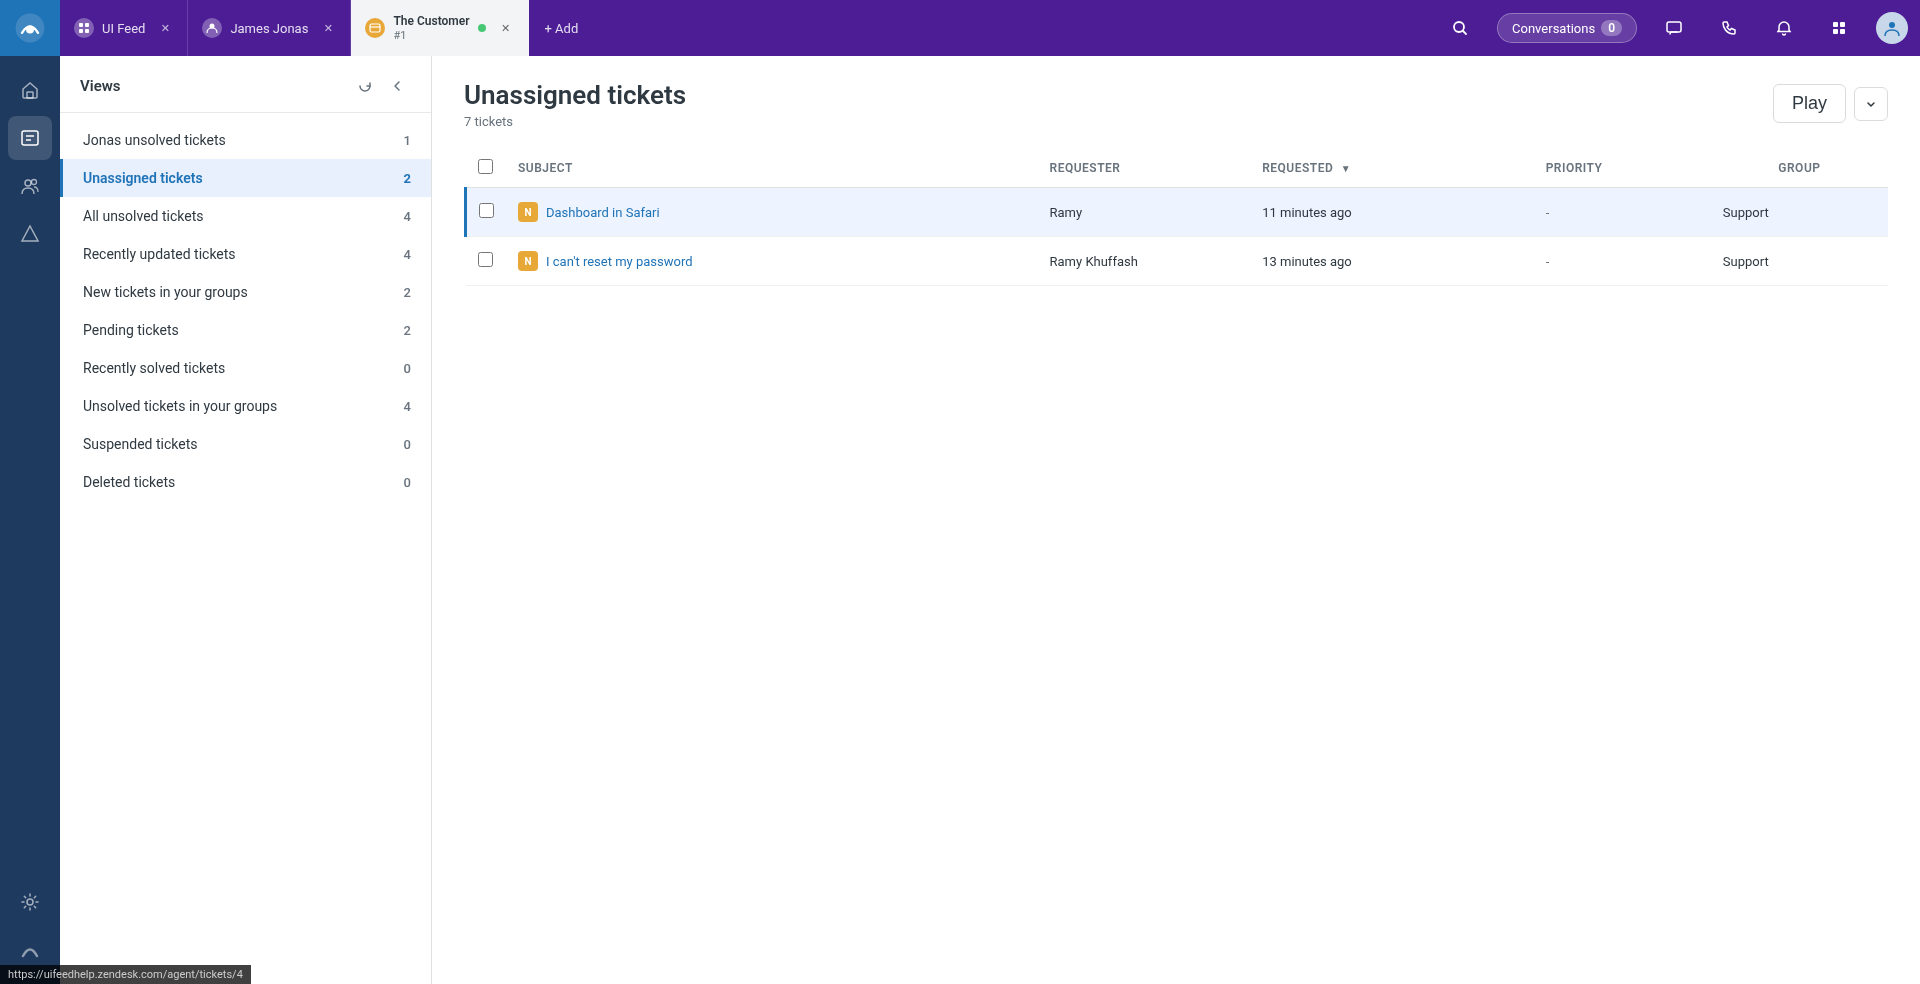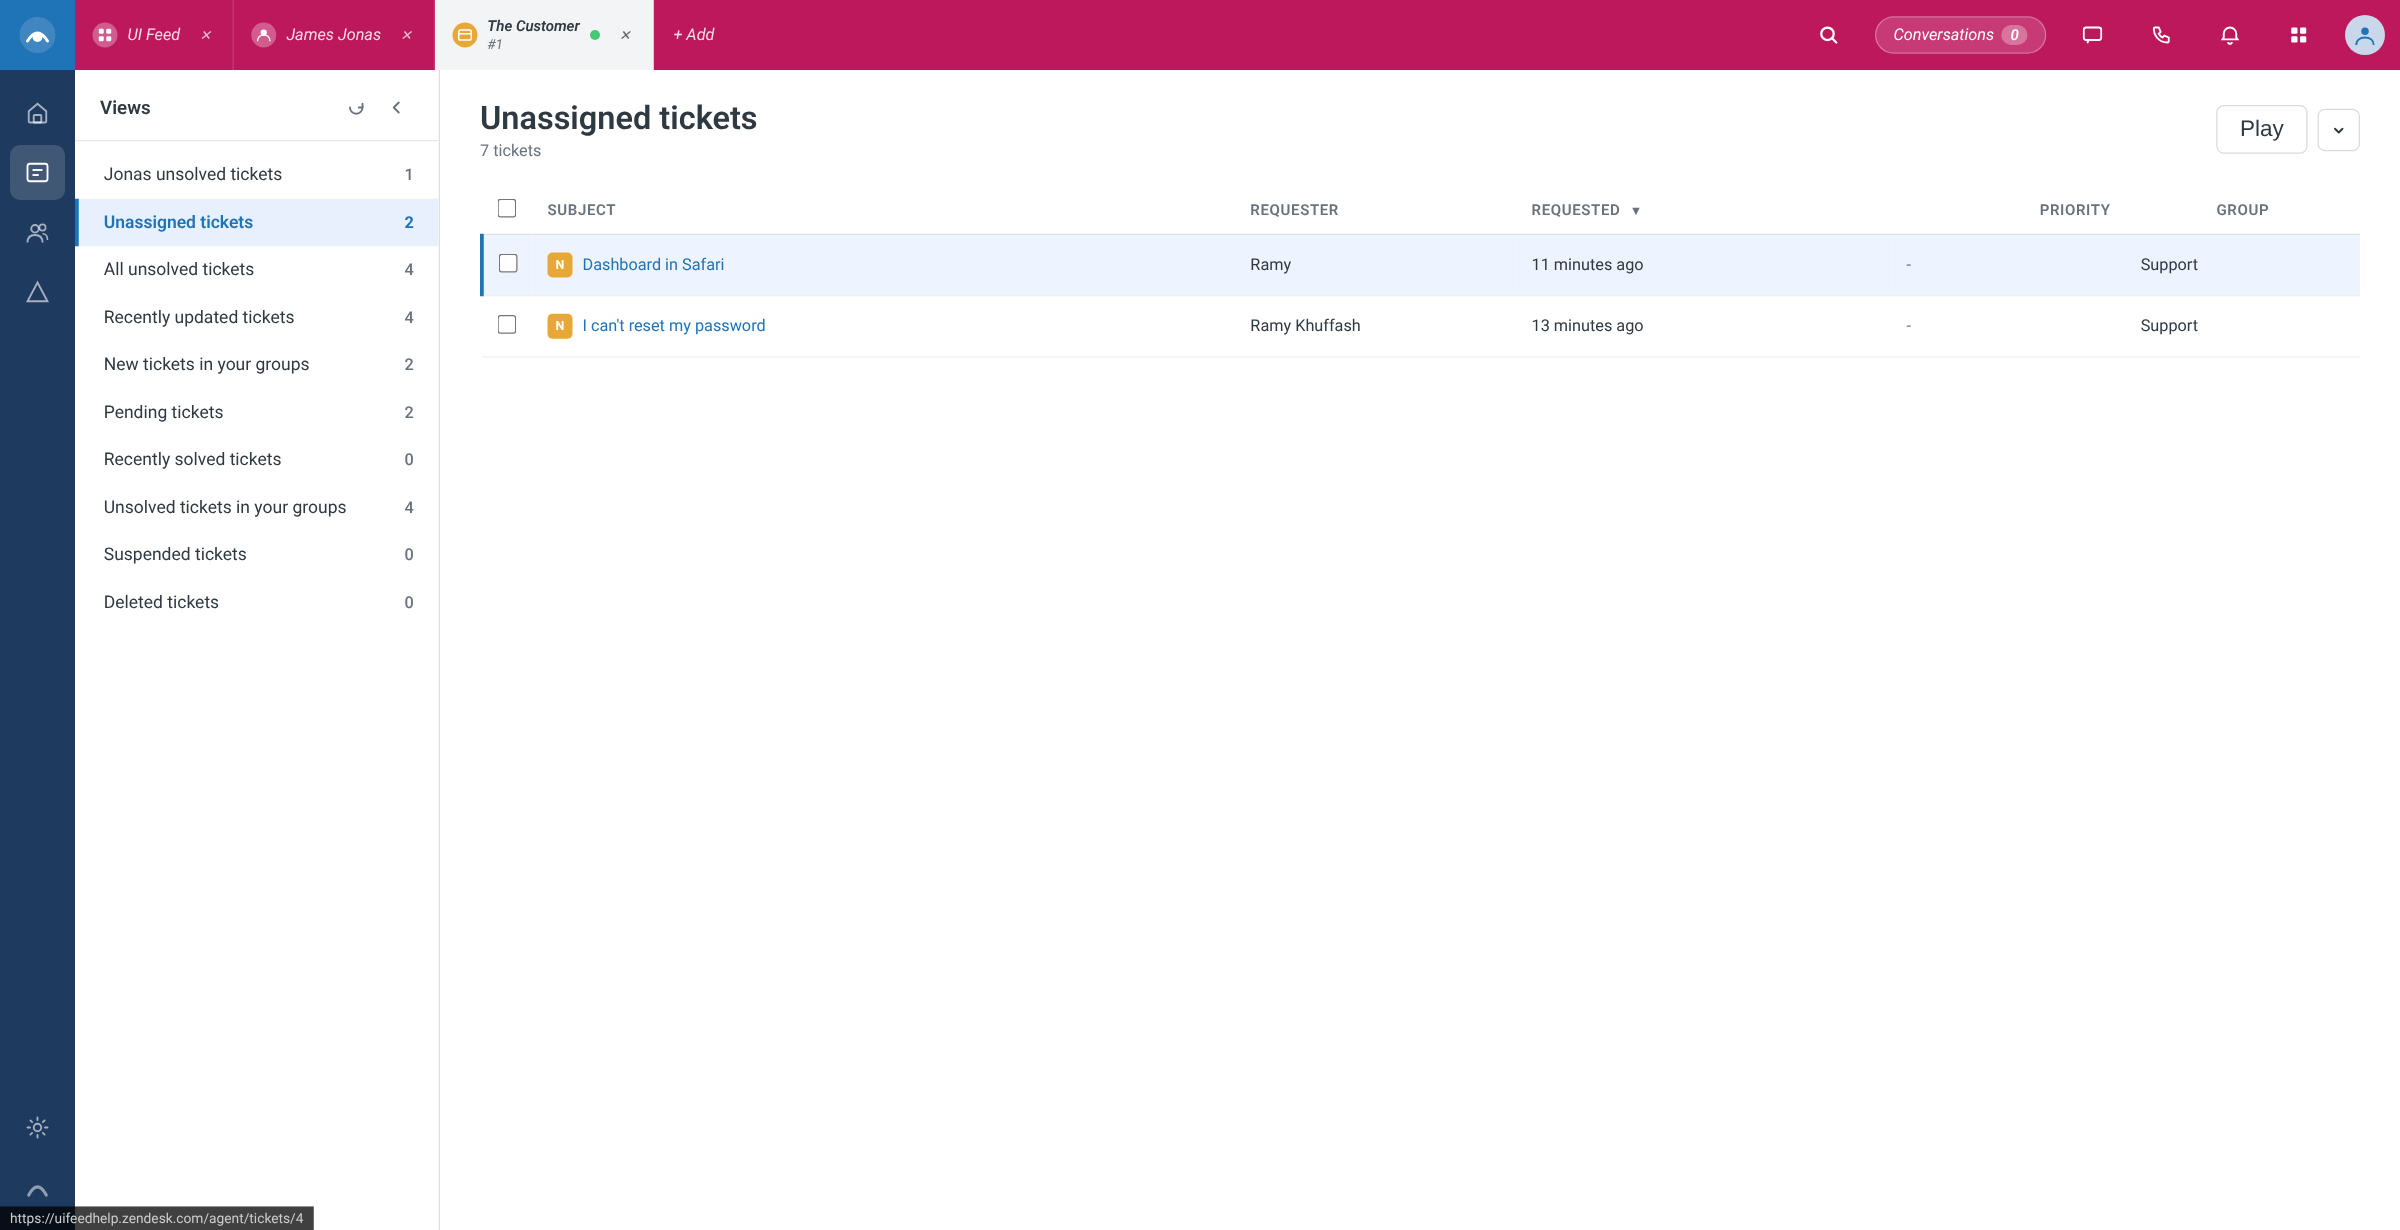--- a/index.html
+++ b/index.html
@@ -2,24 +2,23 @@
 <html><head>
   <meta charset="utf-8">
   <style>
     * { box-sizing: border-box; margin: 0; padding: 0; }
     body { font-family: -apple-system, BlinkMacSystemFont, 'Segoe UI', Roboto, sans-serif; background: #f3f4f6; display: flex; flex-direction: column; height: 984px; overflow: hidden; }
 
     
     .topbar {
       display: flex;
       align-items: stretch;
-      background: #be185d;
+      background: #4c1d95;
       height: 56px;
       flex-shrink: 0;
-      font-style: italic;
     }
     .topbar-logo {
       width: 60px;
       display: flex;
       align-items: center;
       justify-content: center;
       background: #1f73b7;
       flex-shrink: 0;
     }
     .topbar-logo svg {
@@ -149,21 +148,21 @@
       font-size: 18px;
     }
     .nav-item.active { background: rgba(255,255,255,0.15); color: white; }
     .nav-bottom {
       margin-top: auto;
       display: flex; flex-direction: column; align-items: center; gap: 4px;
     }
 
     
     .sidebar {
-      width: 292px;
+      width: 372px;
       background: white;
       border-right: 1px solid #e0e0e0;
       display: flex;
       flex-direction: column;
       overflow: hidden;
       flex-shrink: 0;
     }
     .sidebar-header {
       display: flex; align-items: center; justify-content: space-between;
       padding: 16px 20px 12px;
@@ -285,21 +284,21 @@
       color: #68737d;
       text-transform: uppercase;
       letter-spacing: 0.5px;
     }
     thead th.check-col {
       width: 40px;
     }
     .th-subject { min-width: 300px; }
     .th-requester { min-width: 120px; }
     .th-requested { min-width: 160px; }
-    .th-priority { min-width: 100px; text-align: right; }
+    .th-priority { min-width: 100px; }
     .th-group { min-width: 100px; text-align: center; }
     .sort-arrow { font-size: 10px; margin-left: 4px; }
     tbody tr {
       border-bottom: 1px solid #f0f0f0;
     }
     tbody tr.row-active { background: #edf3ff; border-left: 3px solid #1f73b7; }
     tbody td {
       padding: 14px 12px;
       color: #2f3941;
       font-size: 13px;

